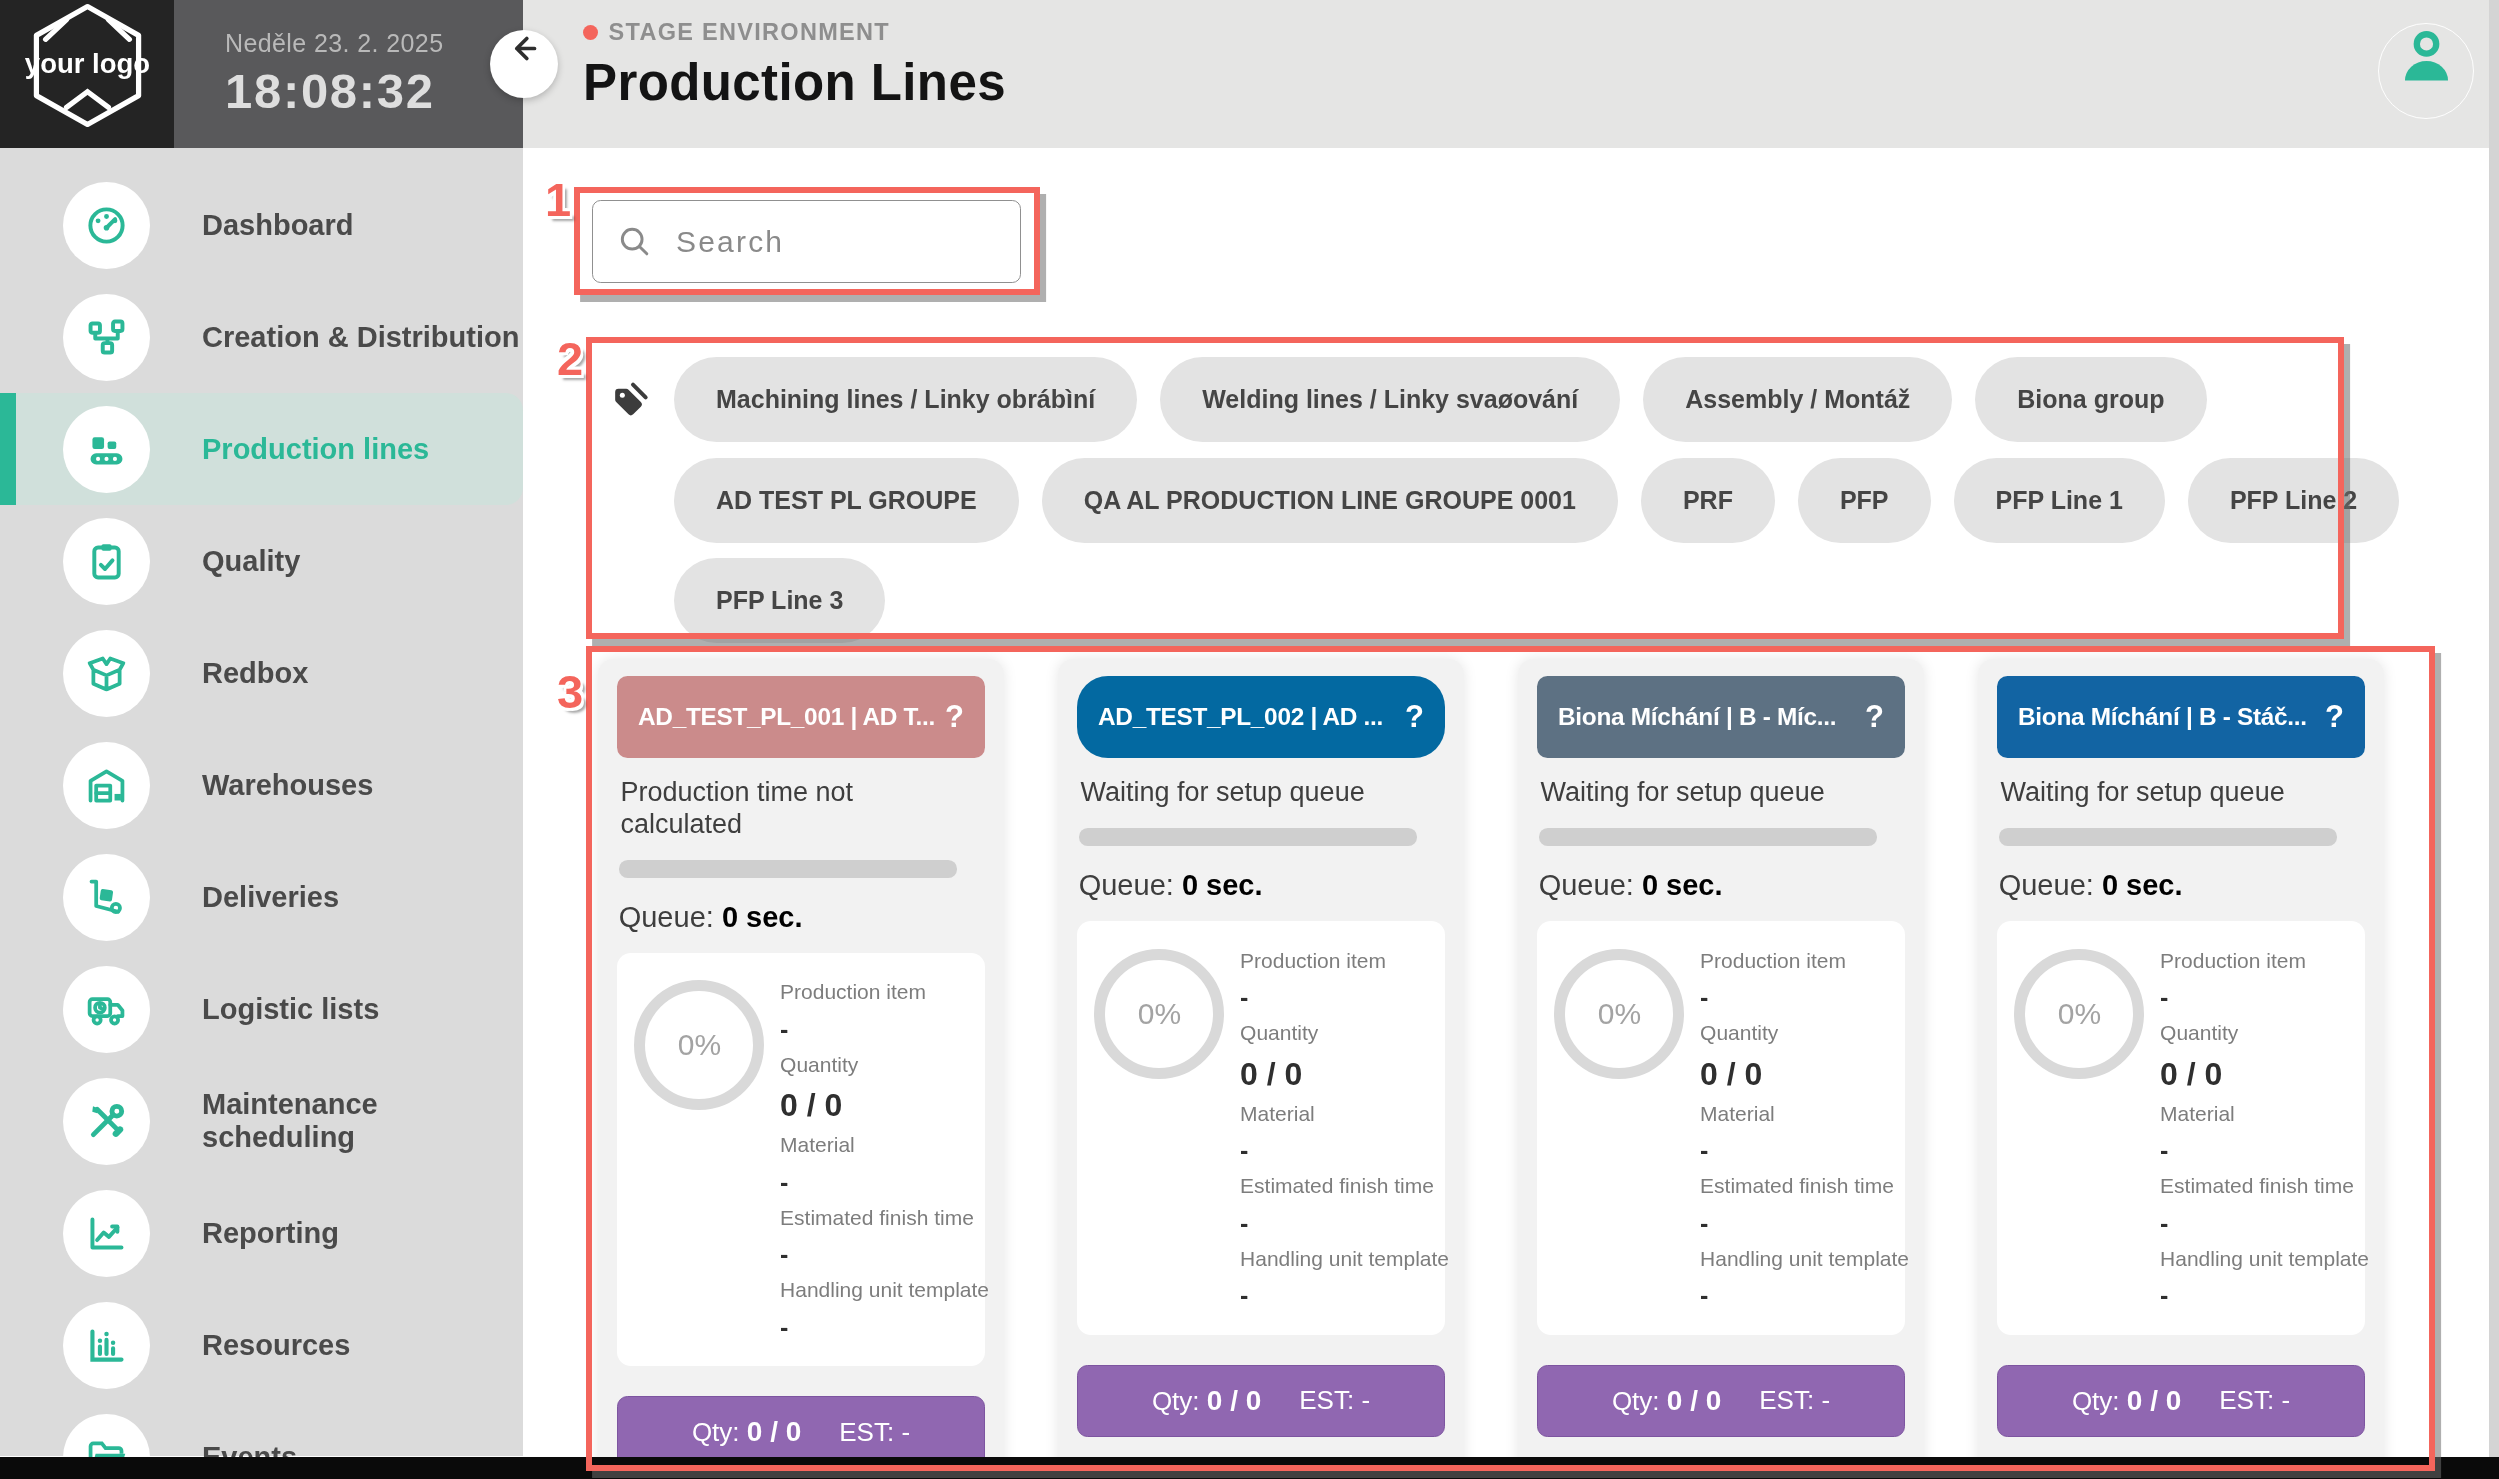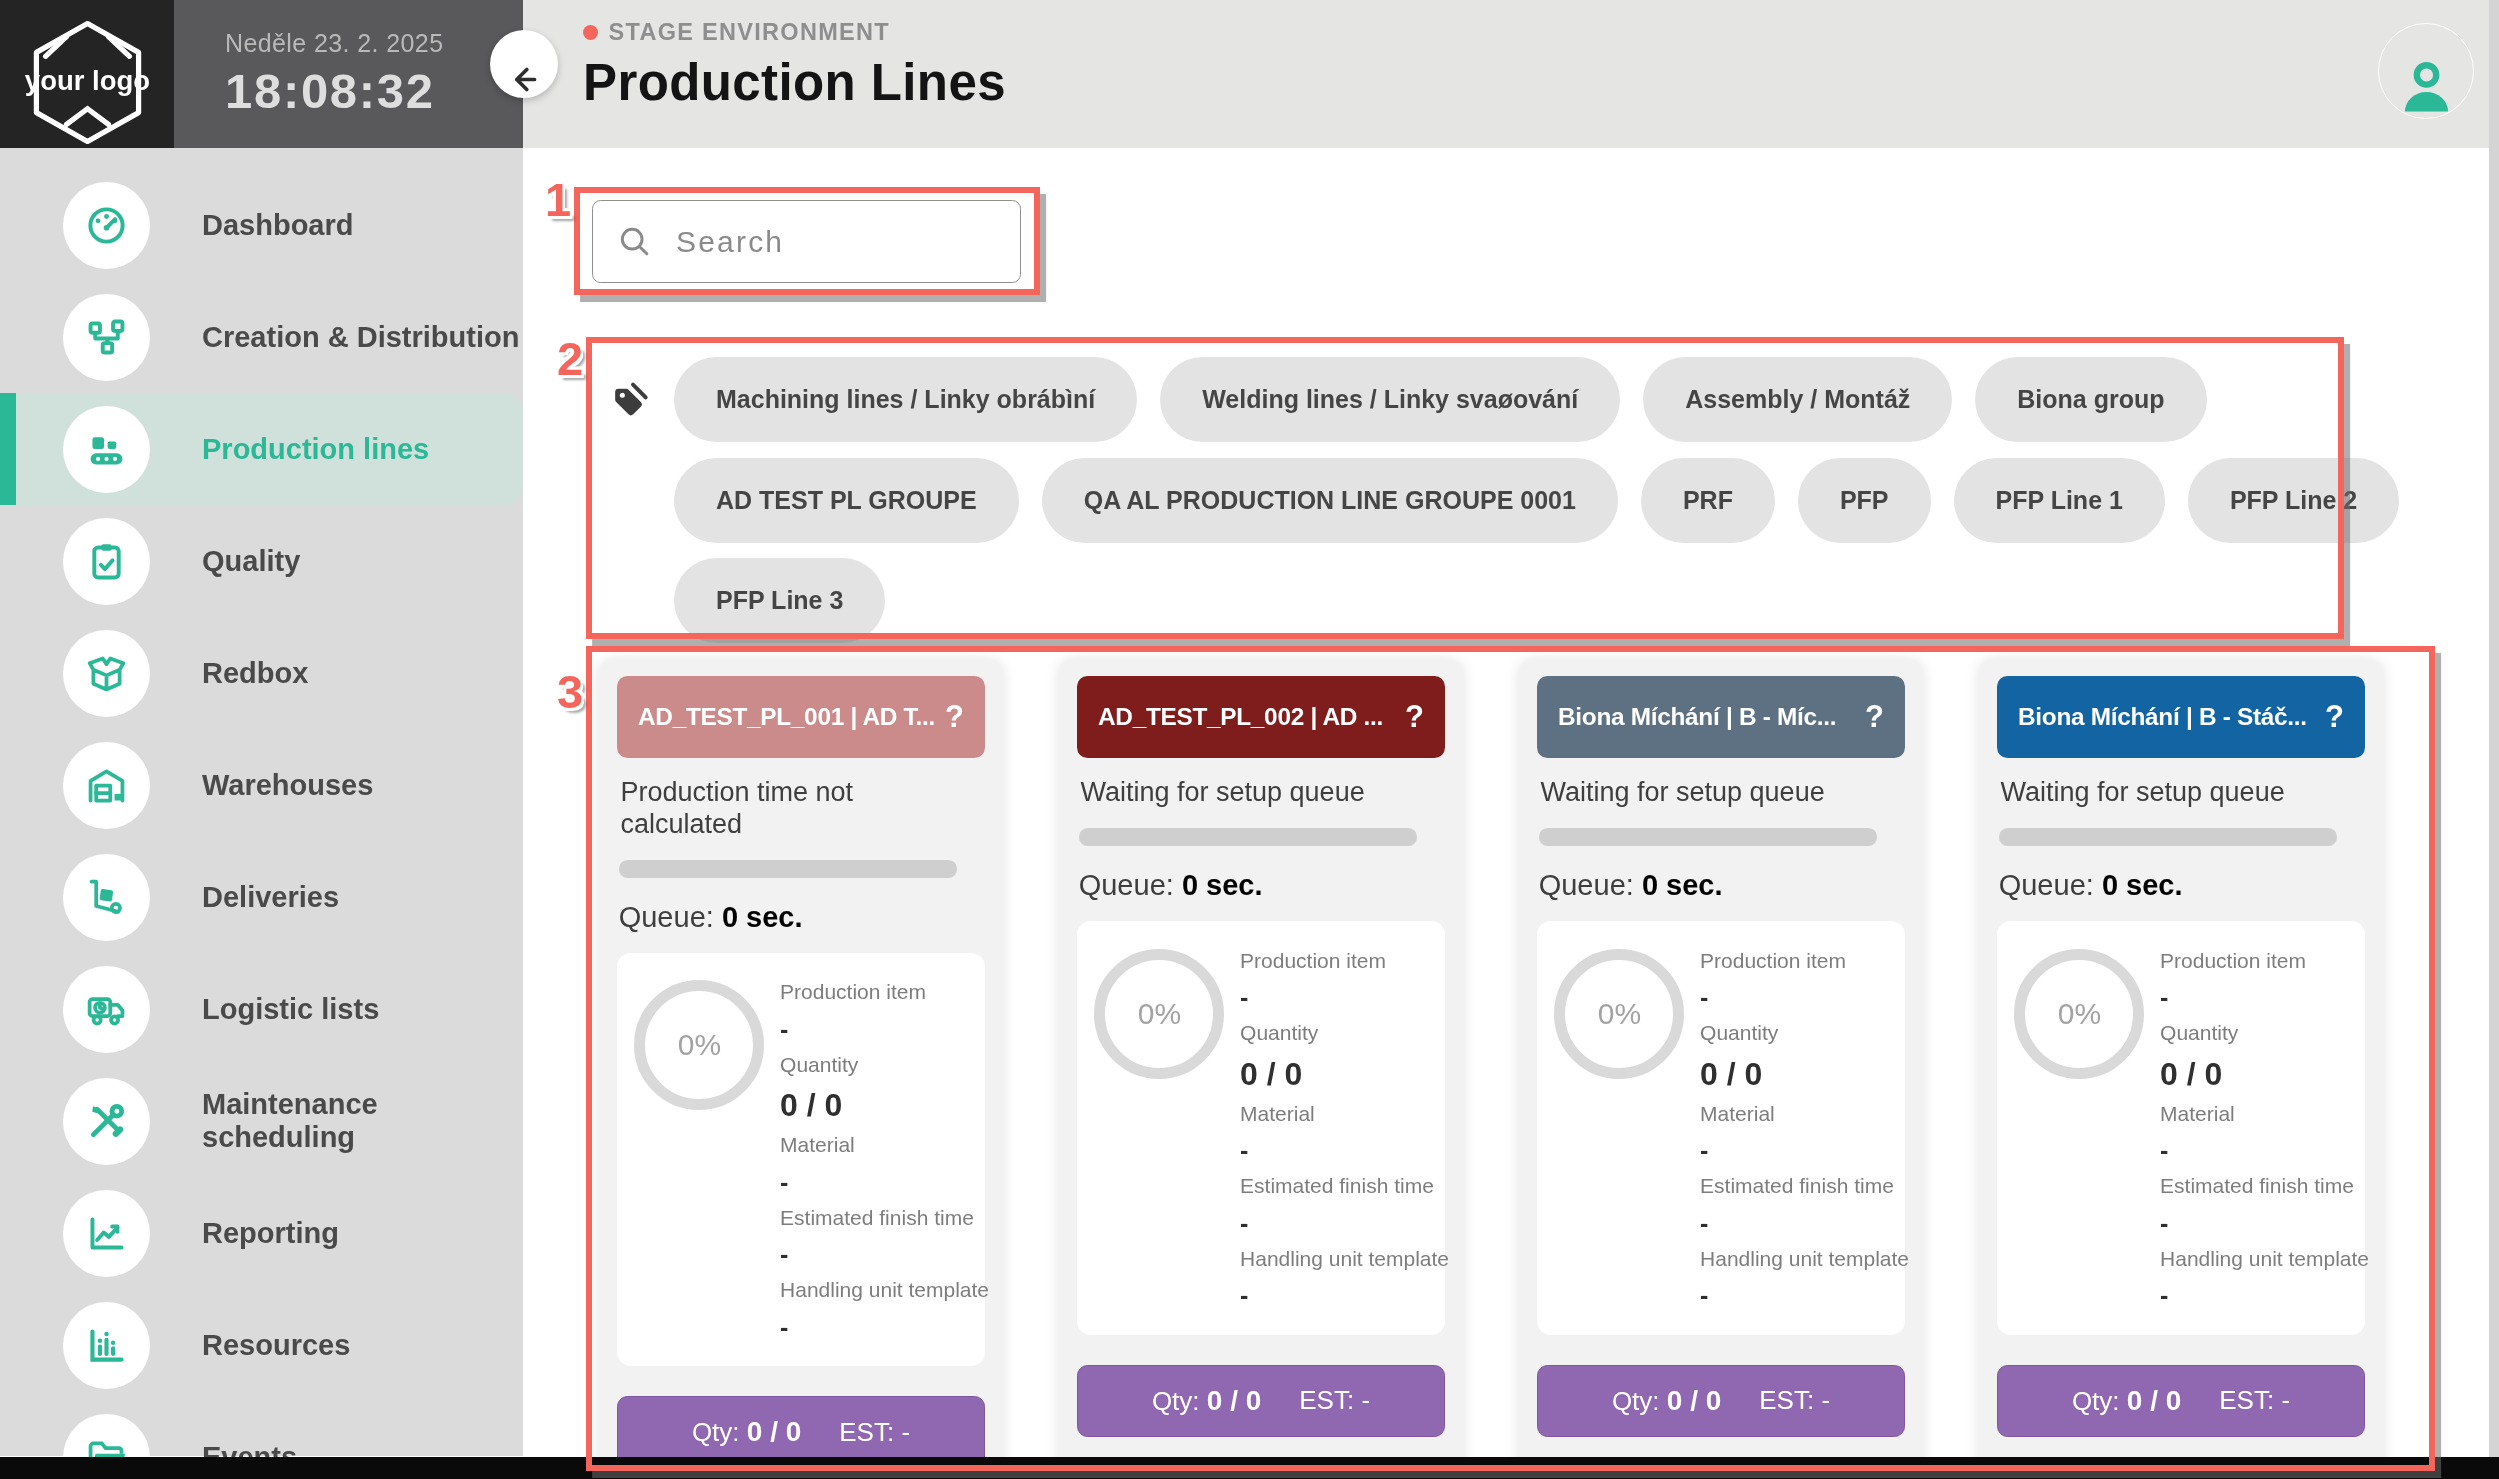--- a/index.html
+++ b/index.html
@@ -1,19 +1,19 @@
 <!DOCTYPE html>
 <html style="font-size:14px"><head>
 <meta charset="utf-8">
 <style>
   html,body{margin:0;padding:0;background:#fff;}
   #app{position:relative;width:2500px;height:1479px;overflow:hidden;background:#fff;
        font-family:"Liberation Sans",sans-serif;color:#3e3e3e;}
   .abs{position:absolute;}
-  .flexc{display:flex;align-items:flex-end;justify-content:center;}
+  .flexc{display:flex;align-items:flex-start;justify-content:center;}
 
   
   #topbar{left:0;top:0;width:2500px;height:148px;background:#e5e5e4;}
   #logo-box{left:0;top:0;width:174px;height:148px;background:#242424;}
   #dt-box{left:174px;top:0;width:349px;height:148px;background:#59595b;display:flex;
           flex-direction:column;justify-content:center;padding-left:51px;box-sizing:border-box;}
   #dt-date{color:#b9b9b9;font-size:25px;letter-spacing:0.4px;}
   #dt-time{color:#dedede;font-size:49px;font-weight:bold;letter-spacing:1.7px;margin-top:5.2px;}
   #back-btn{left:490px;top:30px;width:68px;height:68px;border-radius:50%;background:#fff;
             box-shadow:0 2.6px 7.8px rgba(0,0,0,.22);z-index:6;cursor:pointer;}
@@ -322,21 +322,21 @@
         </div>
       </div>
       <div class="qty-btn">
         <span><span>Qty:</span> <b>0 / 0</b></span>
         <span><span>EST:</span> <span>-</span></span>
       </div>
 
     </div>
 
     <div class="card">
-      <div class="card-header" style="background: #7f1d1d;">
+      <div class="card-header" style="background: #0369a1; border-radius: 31px;">
         <span class="card-title">AD_TEST_PL_002 | AD ...</span>
         <span class="card-help">?</span>
       </div>
       <div class="card-status">Waiting for setup queue</div>
       <div class="progress"></div>
       <div class="queue-line">
         <span>Queue:</span>
         <b>0 sec.</b>
       </div>
       <div class="inner">

